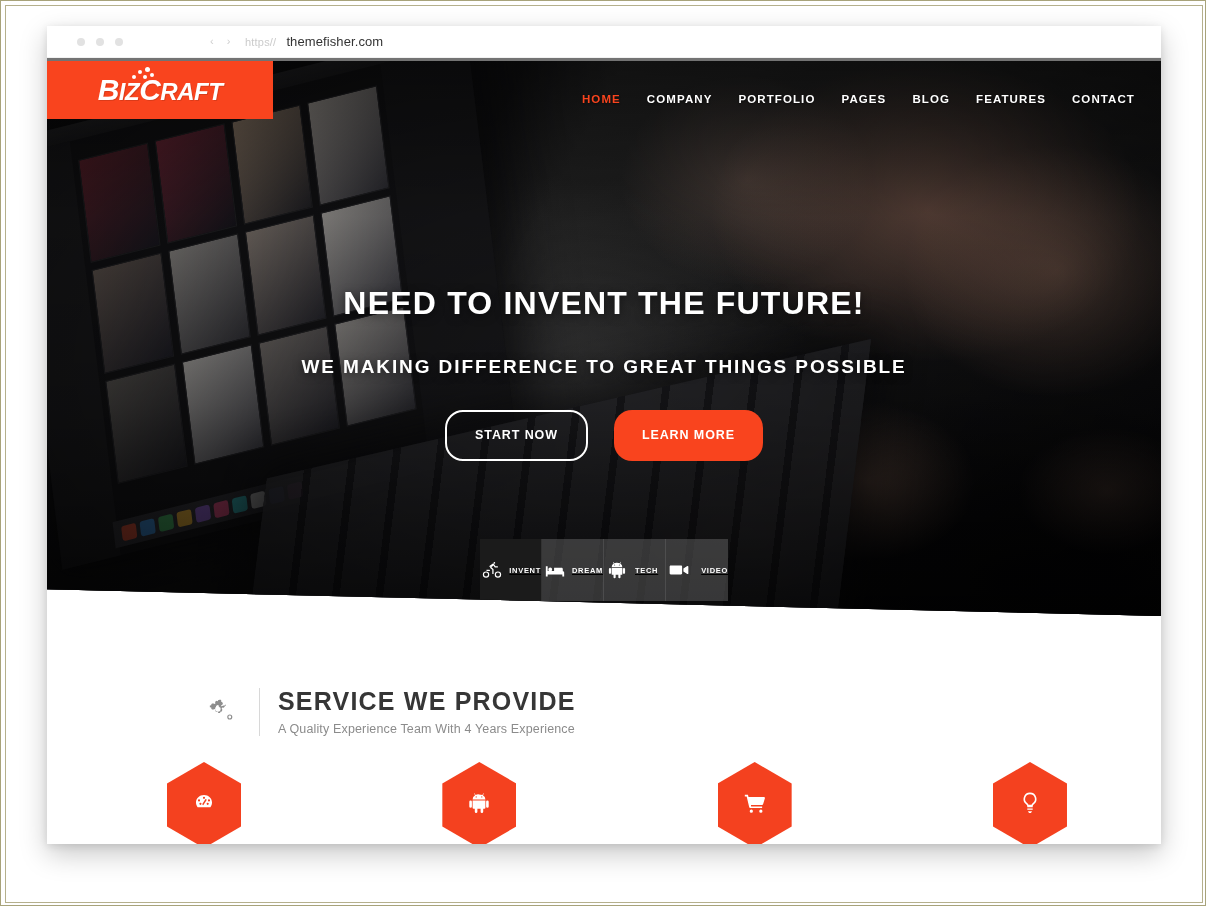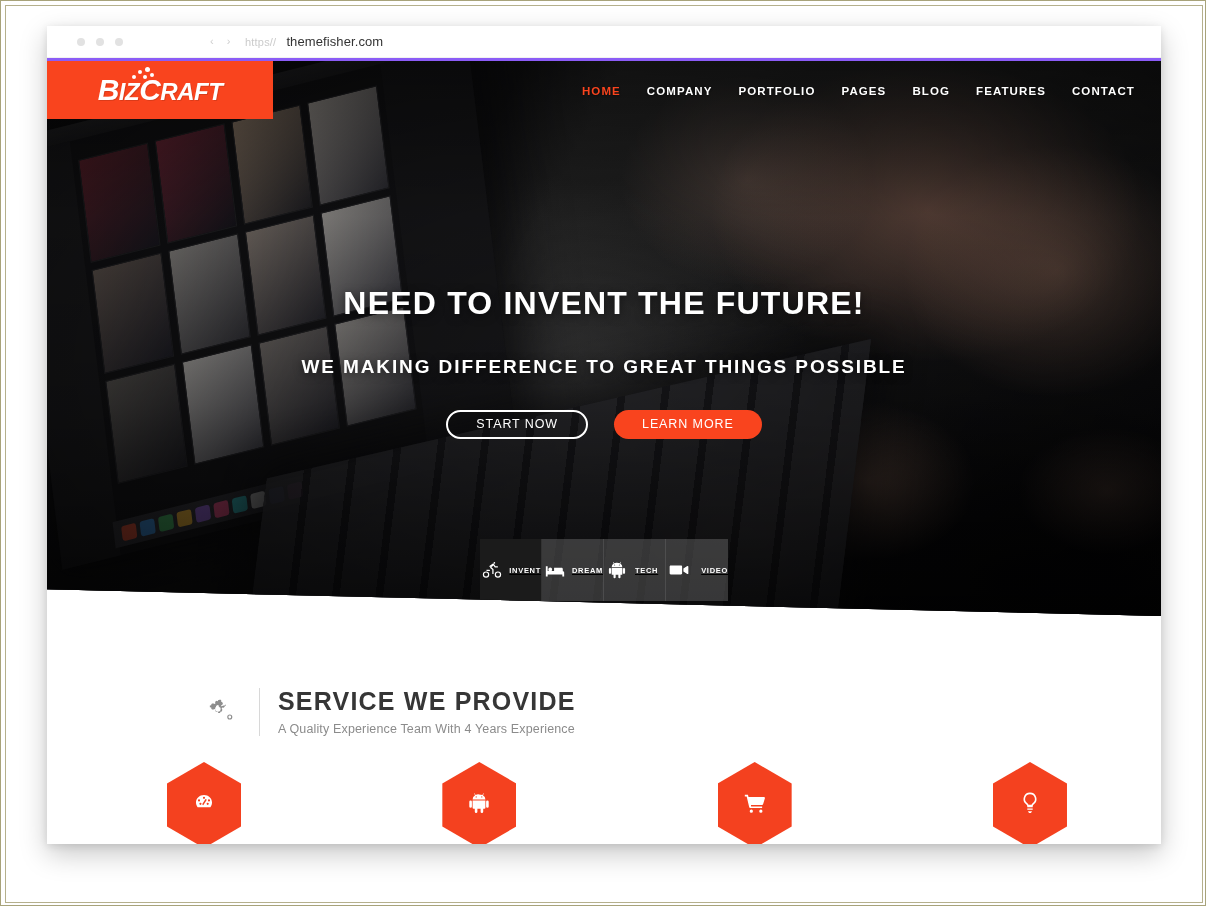--- a/index.html
+++ b/index.html
@@ -92,21 +92,21 @@
     background: #ffffff;
     overflow: hidden;
   }
 
   
   #hero {
     position: relative;
     width: 1114px;
     height: 558px;
     overflow: hidden;
-    border-top: 3px solid #8b5cf6;
+    border-top: 3px solid #737373;
     background: #000000;
     clip-path: polygon(0 0, 100% 0, 100% 100%, 0 95.2%);
   }
   
   #hero-photo {
     position: absolute;
     inset: 0;
     background:
       
       radial-gradient(ellipse 300px 210px at 880px 150px, rgba(214,150,125,0.55), rgba(214,150,125,0) 72%),
@@ -232,21 +232,21 @@
   }
   #logo-dots i:nth-child(1){ left: 2px;  top: 8px; }
   #logo-dots i:nth-child(2){ left: 8px;  top: 3px; }
   #logo-dots i:nth-child(3){ left: 15px; top: 0px; width:5px;height:5px; }
   #logo-dots i:nth-child(4){ left: 13px; top: 8px; }
   #logo-dots i:nth-child(5){ left: 20px; top: 6px; }
 
   
   #main-nav {
     position: absolute;
-    right: 26px; top: 24px;
+    right: 26px; top: 32px;
     display: flex;
     align-items: center;
     gap: 26px;
     z-index: 6;
   }
   .nav-link {
     color: #ffffff;
     font-size: 11.5px;
     font-weight: bold;
     letter-spacing: 1.1px;
@@ -280,31 +280,32 @@
     letter-spacing: 1.9px;
     text-shadow: 0 2px 8px rgba(0,0,0,0.55);
   }
   #hero-buttons {
     margin-top: 32px;
     display: flex;
     justify-content: center;
     gap: 26px;
   }
   .hero-btn {
-    height: 29px;
+    height: 51px;
     padding: 0 28px;
     border-radius: 18px;
     display: inline-flex;
     align-items: center;
     justify-content: center;
     font-size: 12.5px;
     letter-spacing: 0.9px;
     cursor: pointer;
     border: none;
     font-family: "Liberation Sans", sans-serif;
+    font-weight: bold;
   }
   .hero-btn.outline {
     background: transparent;
     border: 2px solid #ffffff;
     color: #ffffff;
   }
   .hero-btn.filled {
     background: #f9441e;
     color: #ffffff;
   }

